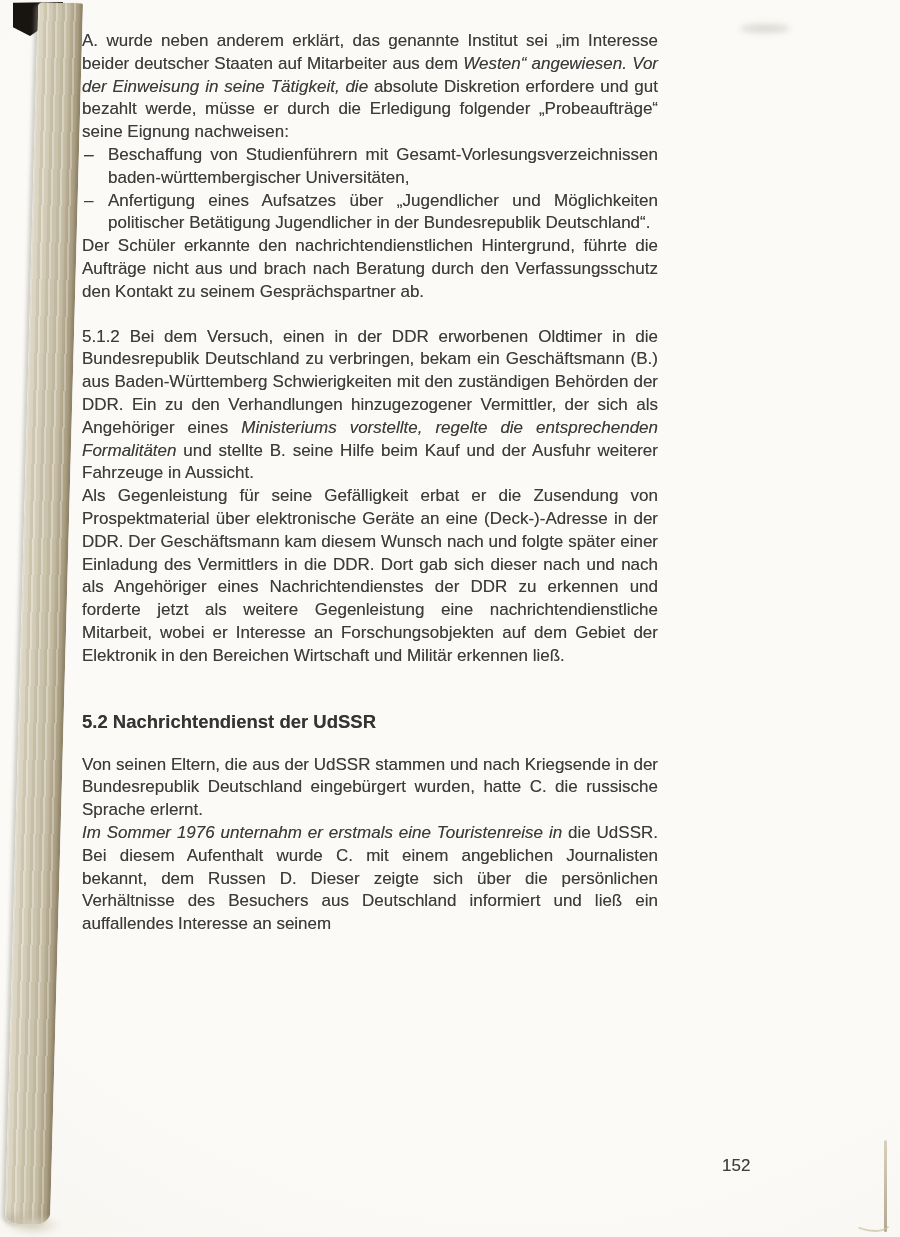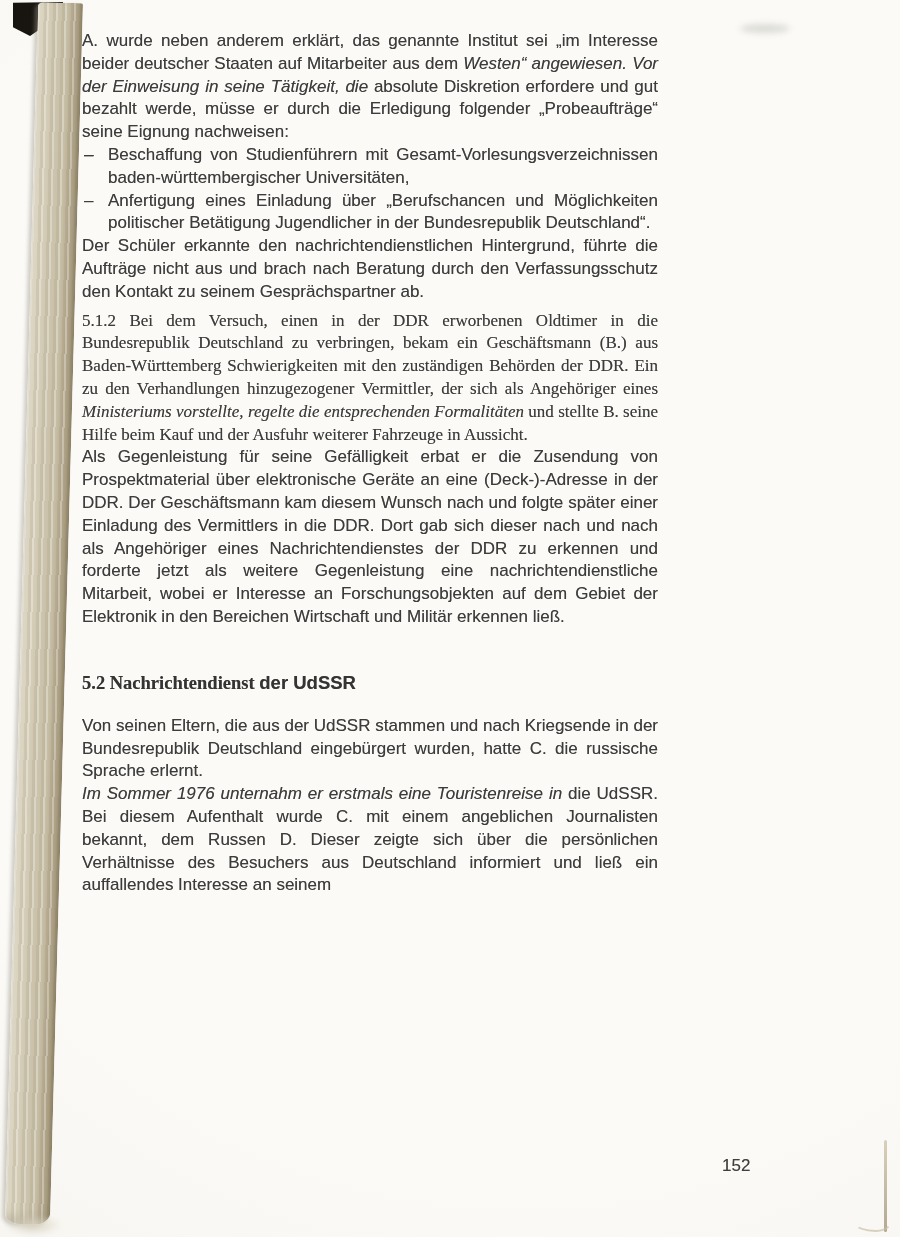--- a/index.html
+++ b/index.html
@@ -74,21 +74,21 @@
     position: absolute; left: 82px; top: 30px;
     width: 576px;
     color: #3c3c3c;
     font-size: 17px;
     line-height: 22.8px;
     text-align: justify;
     hyphens: auto; -webkit-hyphens: auto;
     text-shadow: 0 0 0.5px rgba(58,58,58,0.55);
   }
   .text-column p { margin: 0; }
-  .text-column p.section-gap { margin-top: 6px; font-family: Liberation Serif, serif; }
+  .text-column p.section-gap { margin-top: 22px; }
   .text-column h2 {
     font-size: 18.5px;
     line-height: 24px;
     margin: 42px 0 20px 0;
     color: #343434;
     font-weight: bold;
   }
   .li { position: relative; padding-left: 26px; }
   .dash { position: absolute; left: 2px; top: 0; }
   .page-number {
@@ -105,22 +105,22 @@
   <div class="corner-mark"></div>
   <div class="edge-strip"></div>
   <div class="strip-foot"></div>
   <div class="smudge-top"></div>
   <div class="right-edge-line"></div>
   <div class="right-edge-curve"></div>
   <div class="text-column" lang="de">
       <p><span>A. wurde neben anderem erklärt, das genannte Institut sei „im Interesse beider deutscher Staaten auf Mitarbeiter aus dem </span><span style="font-style: italic;">Westen“ angewiesen. Vor der Einweisung in seine Tätigkeit, die</span><span> absolute Diskretion erfordere und gut bezahlt werde, müsse er durch die Erledigung folgender „Probeaufträge“ seine Eignung nachweisen:</span></p>
       <div class="li"><span class="dash">–</span></div>
       <div class="li"><span class="dash">–</span><span><span>Beschaffung von Studienführern mit Gesamt-Vorlesungsverzeichnissen baden-württembergischer Universitäten,</span></span></div>
-      <div class="li"><span class="dash">–</span><span><span>Anfertigung eines Einladung über „Berufschancen und Möglichkeiten politischer Betätigung Jugendlicher in der Bundesrepublik Deutschland“.</span></span></div>
+      <div class="li"><span class="dash">–</span><span><span>Anfertigung eines Aufsatzes über „Jugendlicher und Möglichkeiten politischer Betätigung Jugendlicher in der Bundesrepublik Deutschland“.</span></span></div>
       <p><span>Der Schüler erkannte den nachrichtendienstlichen Hintergrund, führte die Aufträge nicht aus und brach nach Beratung durch den Verfassungsschutz den Kontakt zu seinem Gesprächspartner ab.</span></p>
       <p class="section-gap"><span>5.1.2 Bei dem Versuch, einen in der DDR erworbenen Oldtimer in die Bundesrepublik Deutschland zu verbringen, bekam ein Geschäftsmann (B.) aus Baden-Württemberg Schwierigkeiten mit den zuständigen Behörden der DDR. Ein zu den Verhandlungen hinzugezogener Vermittler, der sich als Angehöriger eines </span><span style="font-style: italic;">Ministeriums vorstellte, regelte die entsprechenden Formalitäten</span><span> und stellte B. seine Hilfe beim Kauf und der Ausfuhr weiterer Fahrzeuge in Aussicht.</span></p>
       <p><span>Als Gegenleistung für seine Gefälligkeit erbat er die Zusendung von Prospektmaterial über elektronische Geräte an eine (Deck-)-Adresse in der DDR. Der Geschäftsmann kam diesem Wunsch nach und folgte später einer Einladung des Vermittlers in die DDR. Dort gab sich dieser nach und nach als Angehöriger eines Nachrichtendienstes der DDR zu erkennen und forderte jetzt als weitere Gegenleistung eine nachrichtendienstliche Mitarbeit, wobei er Interesse an Forschungsobjekten auf dem Gebiet der Elektronik in den Bereichen Wirtschaft und Militär erkennen ließ.</span></p>
-      <h2><span style="font-weight: bold; font-family: Liberation Serif, serif;">5.2 Nachrichtendienst </span><span style="font-weight: bold; margin-top: 16px;">der</span><span style="font-weight: bold;"> UdSSR</span></h2>
+      <h2><span style="font-weight: bold;">5.2 Nachrichtendienst </span><span style="font-weight: bold; margin-top: 16px;">der</span><span style="font-weight: bold;"> UdSSR</span></h2>
       <p><span>Von seinen Eltern, die aus der UdSSR stammen und nach Kriegsende in der Bundesrepublik Deutschland eingebürgert wurden, hatte C. die russische Sprache erlernt.</span></p>
       <p><span style="font-style: italic;">Im Sommer 1976 unternahm er erstmals eine Touristenreise in</span><span> die UdSSR. Bei diesem Aufenthalt wurde C. mit einem angeblichen Journalisten bekannt, dem Russen D. Dieser zeigte sich über die persönlichen Verhältnisse des Besuchers aus Deutschland informiert und ließ ein auffallendes Interesse an seinem</span></p>
     </div>
   <div class="page-number">152</div>
 </div>
 
 </body></html>

